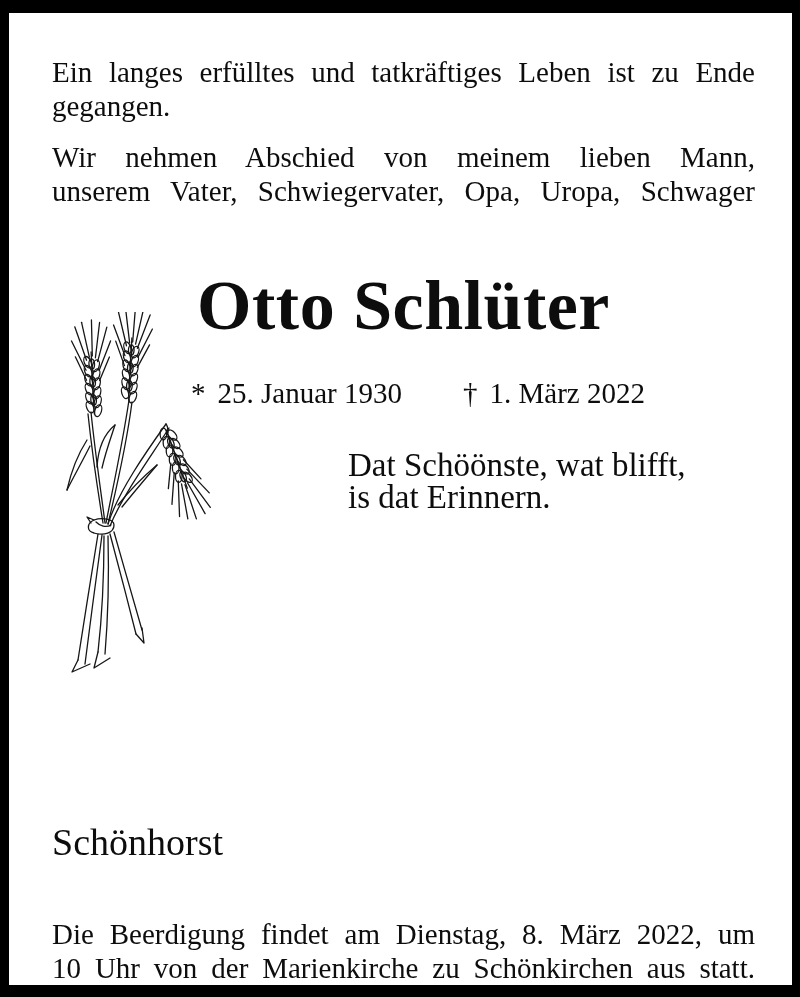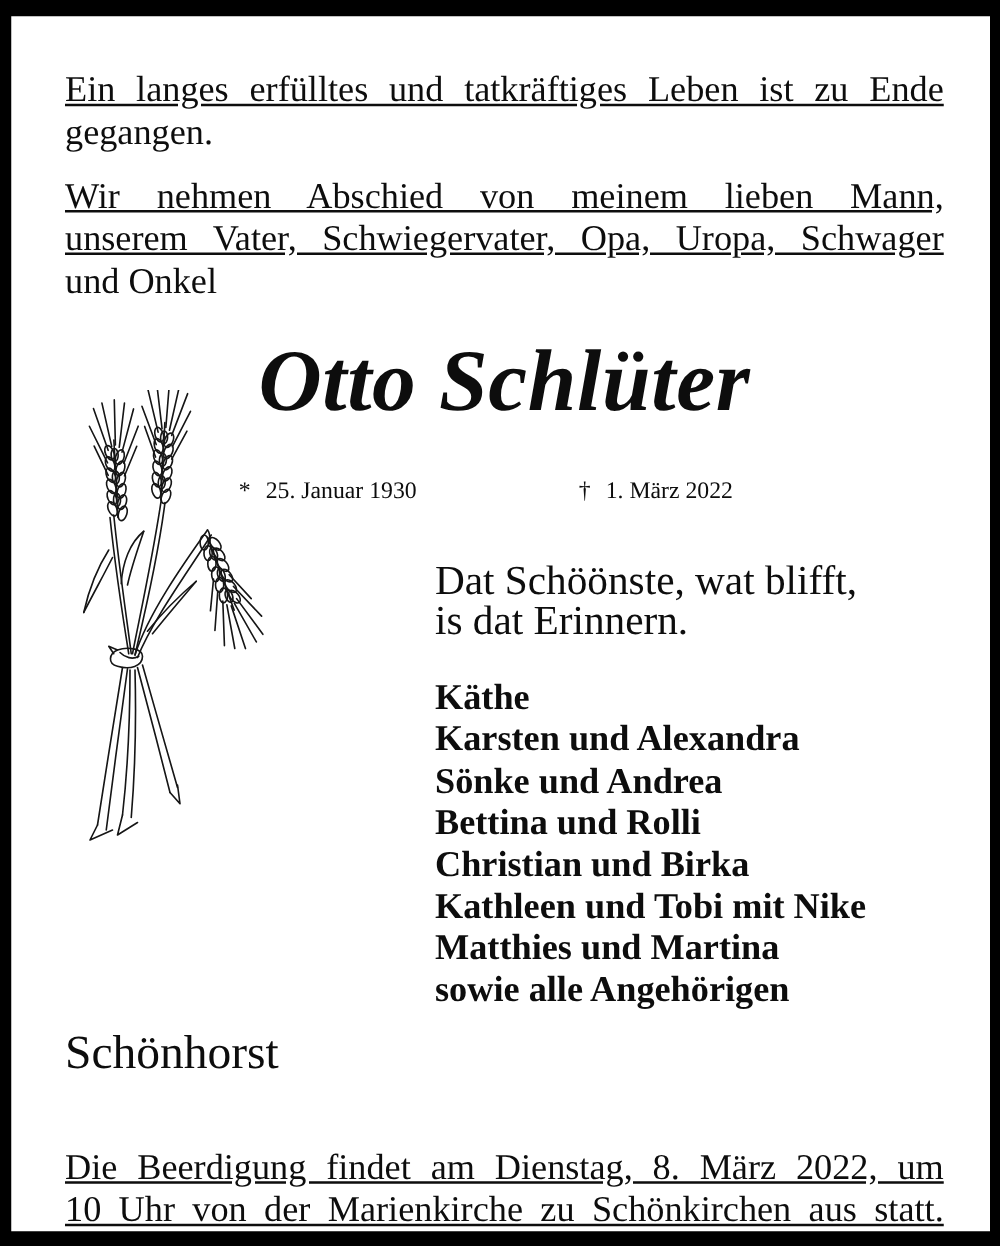--- a/index.html
+++ b/index.html
@@ -16,31 +16,30 @@
     width:783px; height:972px;
     background:#ffffff;
     overflow:hidden;
   }
   .abs { position:absolute; }
   .body-text {
     left:43px; width:703px;
     font-size:29px; line-height:34px;
     white-space:normal;
   }
-  .jline { text-align:justify; text-align-last:justify;text-decoration:underline; }
+  .jline { text-align:justify; text-align-last:justify; }
   .plain { text-align:right; text-align-last:left; }
   .deceased-name {
     left:43px; width:703px; top:258px;
     font-size:70px; line-height:70px; font-weight:bold;
     text-align:center;
     letter-spacing:0.5px;
     white-space:nowrap;
-    font-style:italic;
   }
-  .date { font-size:19px; line-height:34px; white-space:nowrap; }
+  .date { font-size:29px; line-height:34px; white-space:nowrap; }
   .date .sym { display:inline-block; margin-right:12px; }
   .verse {
     left:339px; top:436px;
     font-size:33px; line-height:32px;
   }
   .mourners {
     left:339px; top:529px;
     font-size:29px; line-height:33.4px;
     font-weight:bold;
   }
@@ -54,21 +53,20 @@
 <div class="card">
 
   <div class="abs body-text" style="top:42px;">
     <div class="jline">Ein langes erfülltes und tatkräftiges Leben ist zu Ende</div>
     <div class="plain">gegangen.</div>
   </div>
 
   <div class="abs body-text" style="top:127px;">
     <div class="jline">Wir nehmen Abschied von meinem lieben Mann,</div>
     <div class="jline">unserem Vater, Schwiegervater, Opa, Uropa, Schwager</div>
-    <div class="plain">und Onkel</div>
   </div>
 
   <div class="abs deceased-name">Otto Schlüter</div>
 
   <div class="abs date" style="left:182px; top:363px;">
     <span class="sym">*</span><span>25. Januar 1930</span>
   </div>
   <div class="abs date" style="left:454px; top:363px;">
     <span class="sym">†</span><span>1. März 2022</span>
   </div>
@@ -137,30 +135,20 @@
     <path d="M68,222 C76,252 86,290 94,322"></path>
     <path d="M72,220 C81,252 92,290 100,318"></path>
     <path d="M94,322 L102,331 L100,316"></path>
   </svg>
 
   <div class="abs verse">
     <div>Dat Schöönste, wat blifft,</div>
     <div>is dat Erinnern.</div>
   </div>
 
-  <div class="abs mourners">
-    <div>Käthe</div>
-    <div>Karsten und Alexandra</div>
-    <div>Sönke und Andrea</div>
-    <div>Bettina und Rolli</div>
-    <div>Christian und Birka</div>
-    <div>Kathleen und Tobi mit Nike</div>
-    <div>Matthies und Martina</div>
-    <div>sowie alle Angehörigen</div>
-  </div>
 
   <div class="abs place">Schönhorst</div>
 
   <div class="abs body-text funeral">
     <div class="jline">Die Beerdigung findet am Dienstag, 8. März 2022, um</div>
     <div class="jline">10 Uhr von der Marienkirche zu Schönkirchen aus statt.</div>
   </div>
 
 </div>
 

